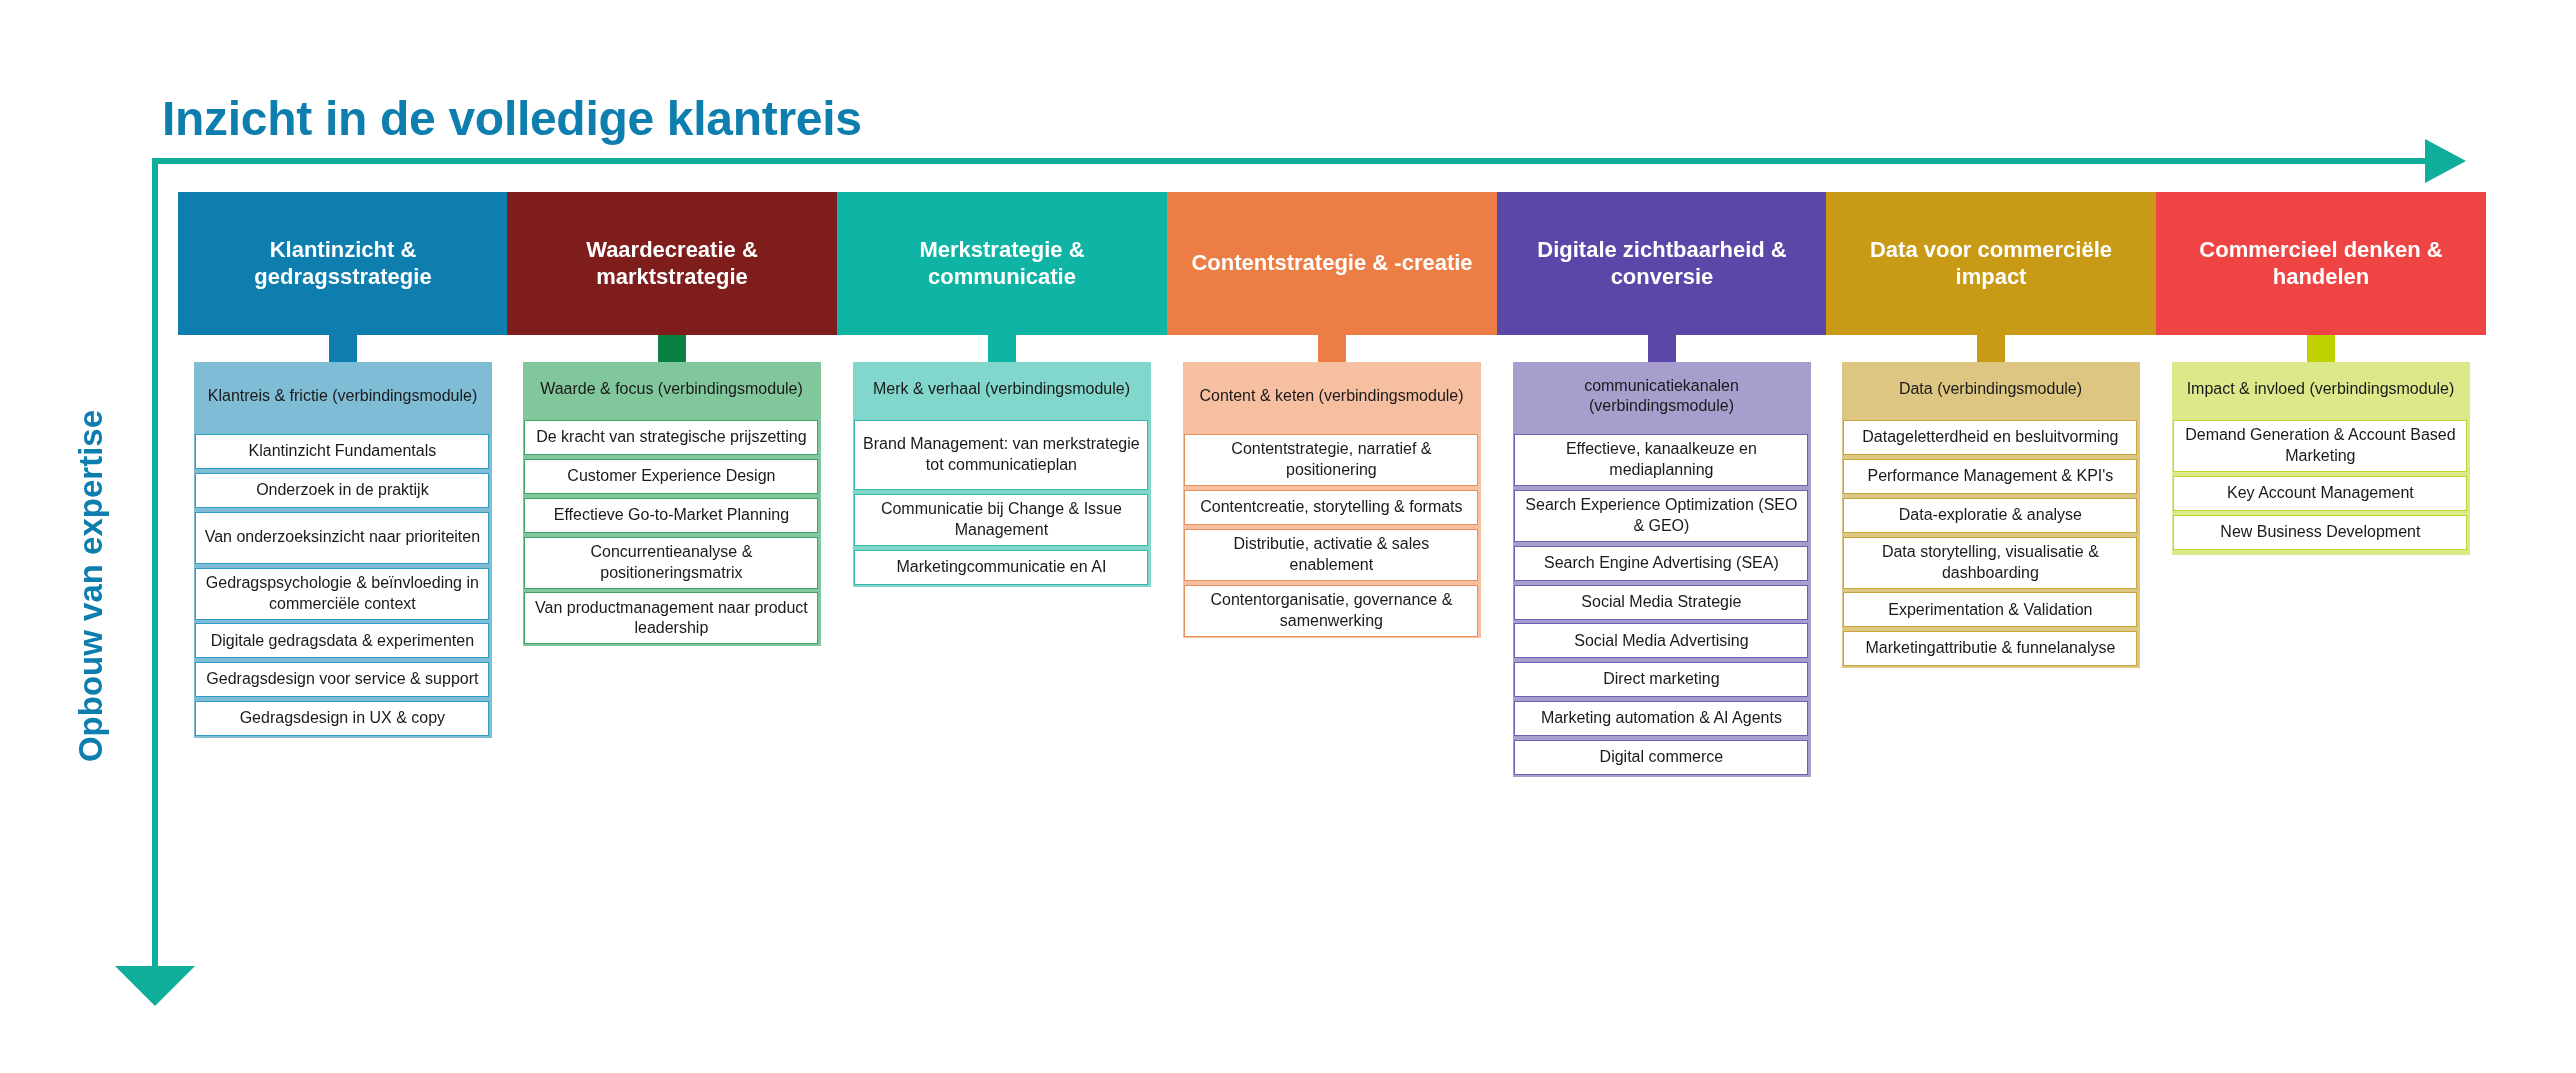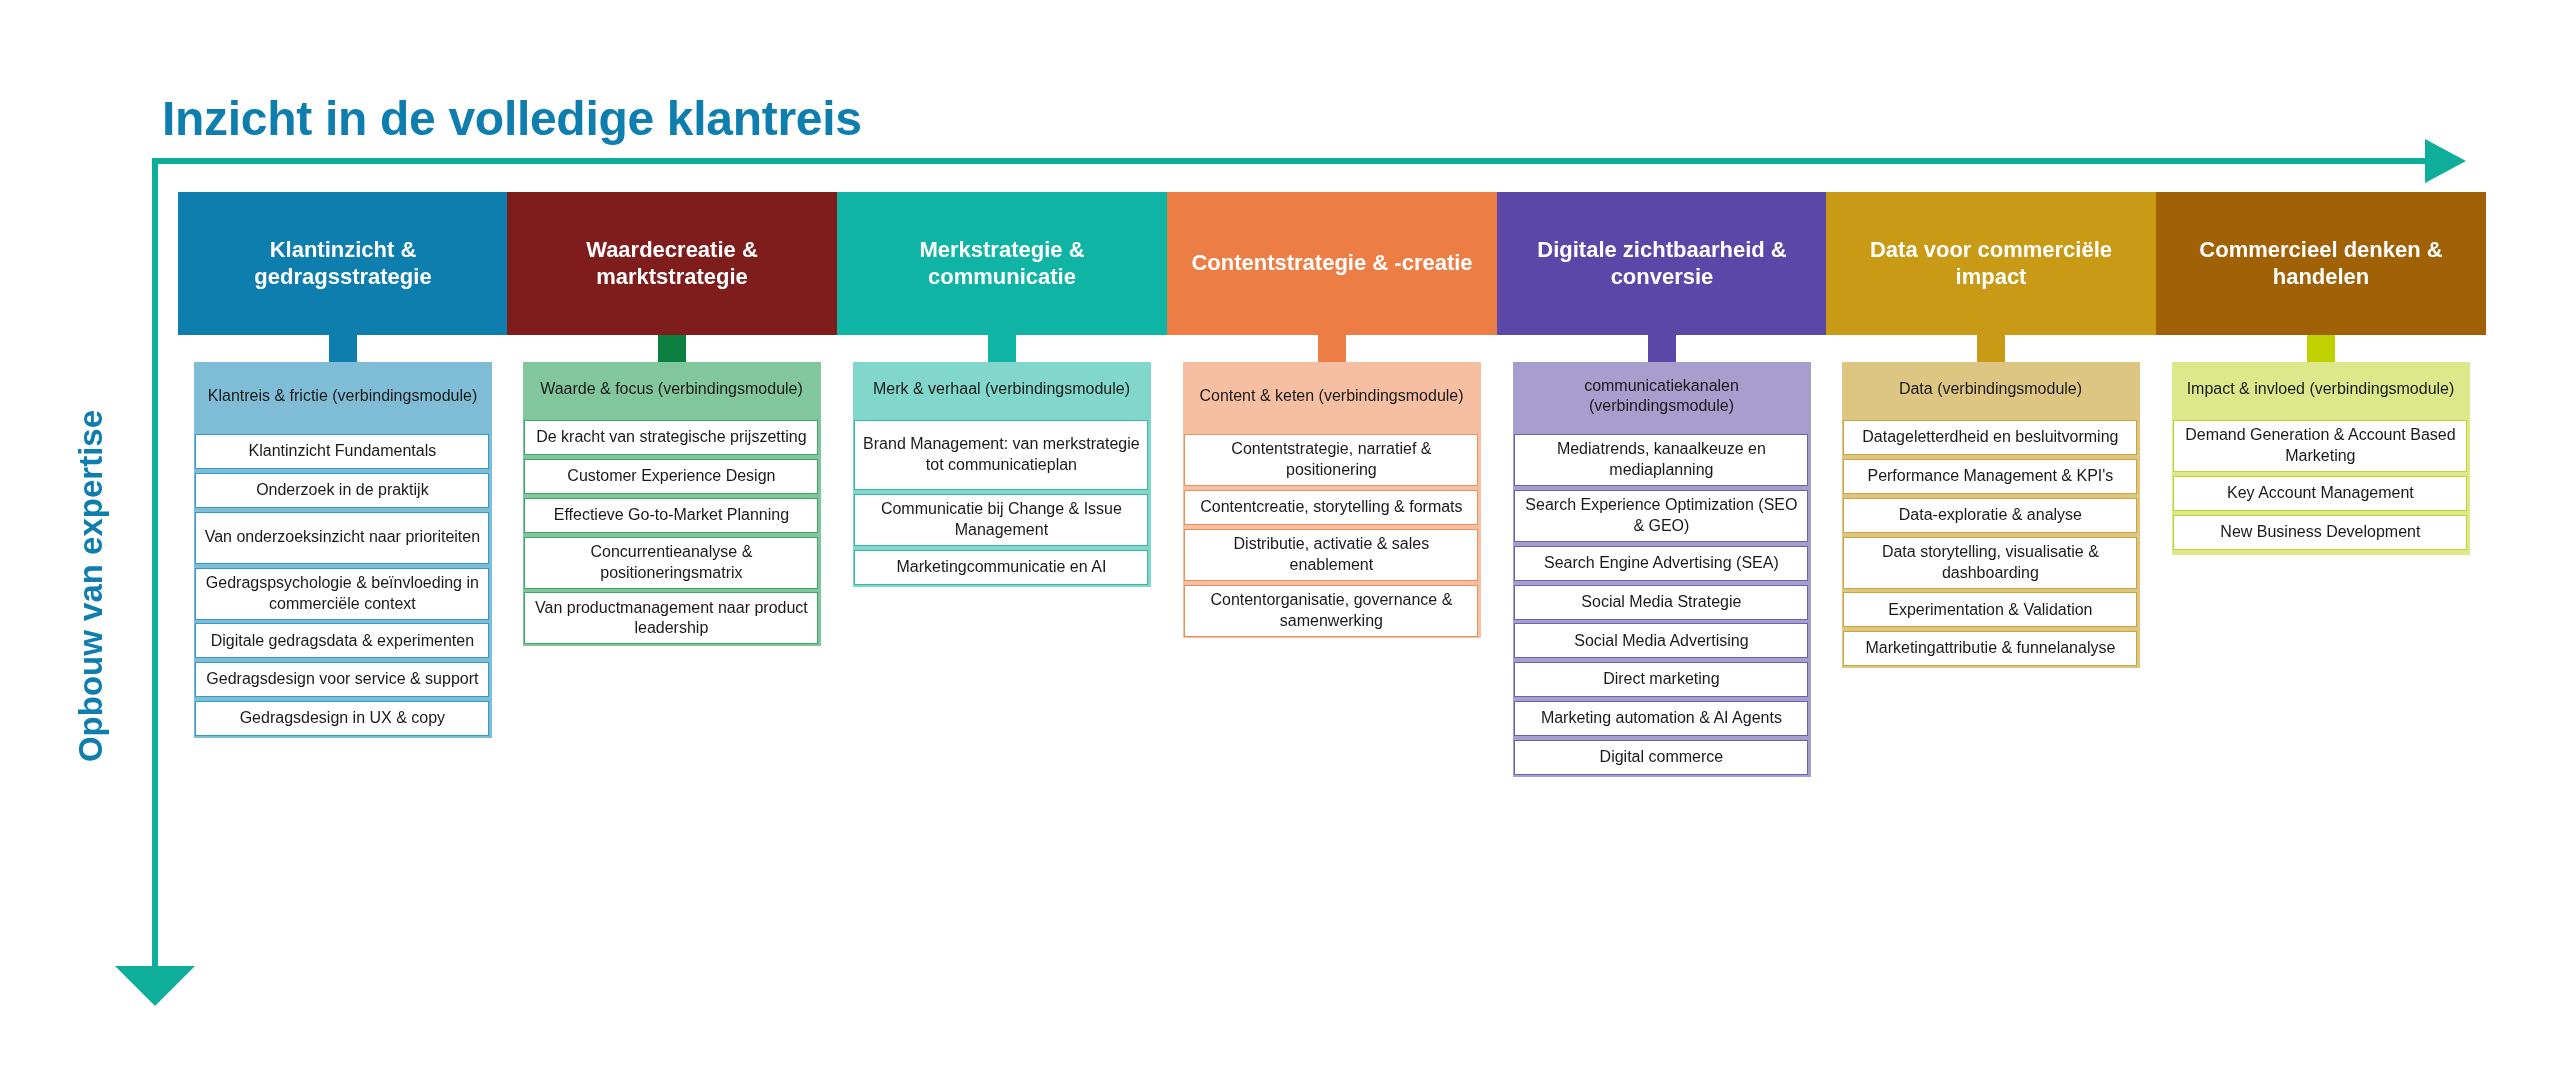--- a/index.html
+++ b/index.html
@@ -174,21 +174,21 @@
           <div class="module-item" style="height: 35px; border-color: rgb(232, 144, 90); margin-left: 1.9px; margin-right: 1.9px; width: 294px;">Contentcreatie, storytelling &amp; formats</div>
           <div class="module-item" style="height: 52px; border-color: rgb(232, 144, 90); margin-left: 1.9px; margin-right: 1.9px; width: 294px;">Distributie, activatie &amp; sales enablement</div>
           <div class="module-item" style="height: 52px; border-color: rgb(232, 144, 90); margin-left: 1.9px; margin-right: 1.9px; width: 294px;">Contentorganisatie, governance &amp; samenwerking</div>
         </div>
       </div>
       <div class="col" style="left: 1497px; width: 330px;">
         <div class="col-header" style="width: 330px; background: rgb(91, 71, 168);">Digitale zichtbaarheid &amp; conversie</div>
         <div class="col-stem" style="left: 151px; background: rgb(91, 71, 168);"></div>
         <div class="module-stack" style="left: 15.5px; width: 298px; background: rgb(168, 158, 205); padding: 0px 0px 1.9px;">
           <div class="module-head" style="min-height: 68px;">communicatiekanalen (verbindingsmodule)</div>
-          <div class="module-item" style="height: 52px; border-color: rgb(110, 95, 181); margin-left: 1.9px; margin-right: 1.9px; width: 294px;">Mediatrends, kanaalkeuze en mediaplanning</div>
+          <div class="module-item" style="height: 52px; border-color: rgb(110, 95, 181); margin-left: 1.9px; margin-right: 1.9px; width: 294px;">Effectieve, kanaalkeuze en mediaplanning</div>
           <div class="module-item" style="height: 52px; border-color: rgb(110, 95, 181); margin-left: 1.9px; margin-right: 1.9px; width: 294px;">Search Experience Optimization (SEO &amp; GEO)</div>
           <div class="module-item" style="height: 35px; border-color: rgb(110, 95, 181); margin-left: 1.9px; margin-right: 1.9px; width: 294px;">Search Engine Advertising (SEA)</div>
           <div class="module-item" style="height: 35px; border-color: rgb(110, 95, 181); margin-left: 1.9px; margin-right: 1.9px; width: 294px;">Social Media Strategie</div>
           <div class="module-item" style="height: 35px; border-color: rgb(110, 95, 181); margin-left: 1.9px; margin-right: 1.9px; width: 294px;">Social Media Advertising</div>
           <div class="module-item" style="height: 35px; border-color: rgb(110, 95, 181); margin-left: 1.9px; margin-right: 1.9px; width: 294px;">Direct marketing</div>
           <div class="module-item" style="height: 35px; border-color: rgb(110, 95, 181); margin-left: 1.9px; margin-right: 1.9px; width: 294px;">Marketing automation &amp; AI Agents</div>
           <div class="module-item" style="height: 35px; border-color: rgb(110, 95, 181); margin-left: 1.9px; margin-right: 1.9px; width: 294px;">Digital commerce</div>
         </div>
       </div>
       <div class="col" style="left: 1826px; width: 330px;">
@@ -198,21 +198,21 @@
           <div class="module-head" style="min-height: 54px;">Data (verbindingsmodule)</div>
           <div class="module-item" style="height: 35px; border-color: rgb(201, 165, 60); margin-left: 1.9px; margin-right: 1.9px; width: 294px;">Datageletterdheid en besluitvorming</div>
           <div class="module-item" style="height: 35px; border-color: rgb(201, 165, 60); margin-left: 1.9px; margin-right: 1.9px; width: 294px;">Performance Management &amp; KPI's</div>
           <div class="module-item" style="height: 35px; border-color: rgb(201, 165, 60); margin-left: 1.9px; margin-right: 1.9px; width: 294px;">Data-exploratie &amp; analyse</div>
           <div class="module-item" style="height: 52px; border-color: rgb(201, 165, 60); margin-left: 1.9px; margin-right: 1.9px; width: 294px;">Data storytelling, visualisatie &amp; dashboarding</div>
           <div class="module-item" style="height: 35px; border-color: rgb(201, 165, 60); margin-left: 1.9px; margin-right: 1.9px; width: 294px;">Experimentation &amp; Validation</div>
           <div class="module-item" style="height: 35px; border-color: rgb(201, 165, 60); margin-left: 1.9px; margin-right: 1.9px; width: 294px;">Marketingattributie &amp; funnelanalyse</div>
         </div>
       </div>
       <div class="col" style="left: 2156px; width: 330px;">
-        <div class="col-header" style="width: 330px; background: #a16207;">Commercieel denken &amp; handelen</div>
+        <div class="col-header" style="width: 330px; background: #ef4444;">Commercieel denken &amp; handelen</div>
         <div class="col-stem" style="left: 151px; background: rgb(191, 210, 0);"></div>
         <div class="module-stack" style="left: 15.5px; width: 298px; background: rgb(220, 232, 138); padding: 0px 0px 5px;">
           <div class="module-head" style="min-height: 54px;">Impact &amp; invloed (verbindingsmodule)</div>
           <div class="module-item" style="height: 52px; border-color: rgb(191, 212, 48); margin-left: 1.9px; margin-right: 1.9px; width: 294px;">Demand Generation &amp; Account Based Marketing</div>
           <div class="module-item" style="height: 35px; border-color: rgb(191, 212, 48); margin-left: 1.9px; margin-right: 1.9px; width: 294px;">Key Account Management</div>
           <div class="module-item" style="height: 35px; border-color: rgb(191, 212, 48); margin-left: 1.9px; margin-right: 1.9px; width: 294px;">New Business Development</div>
         </div>
       </div>
     </div>
 

